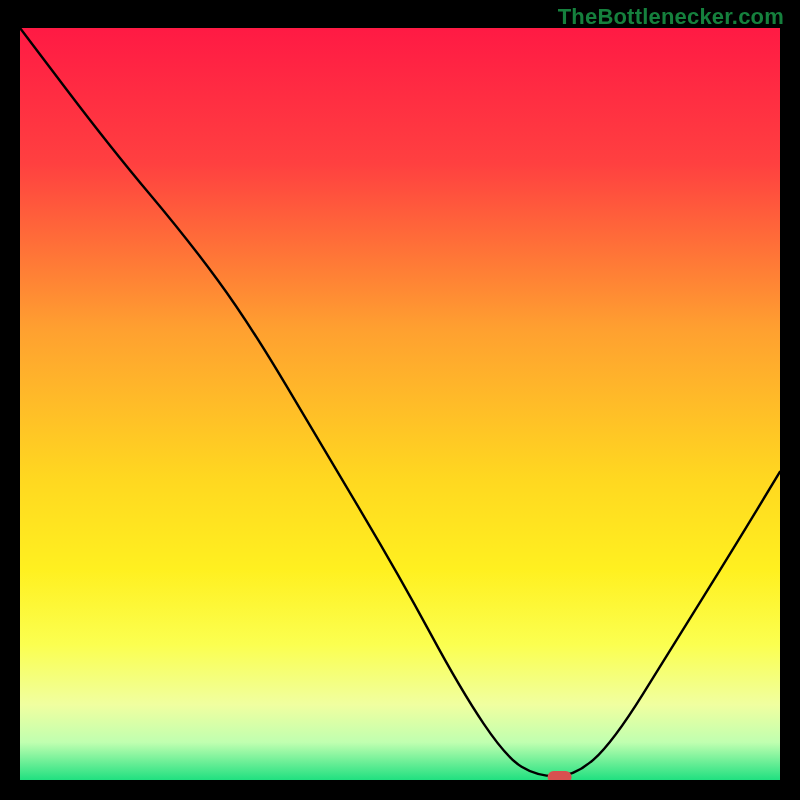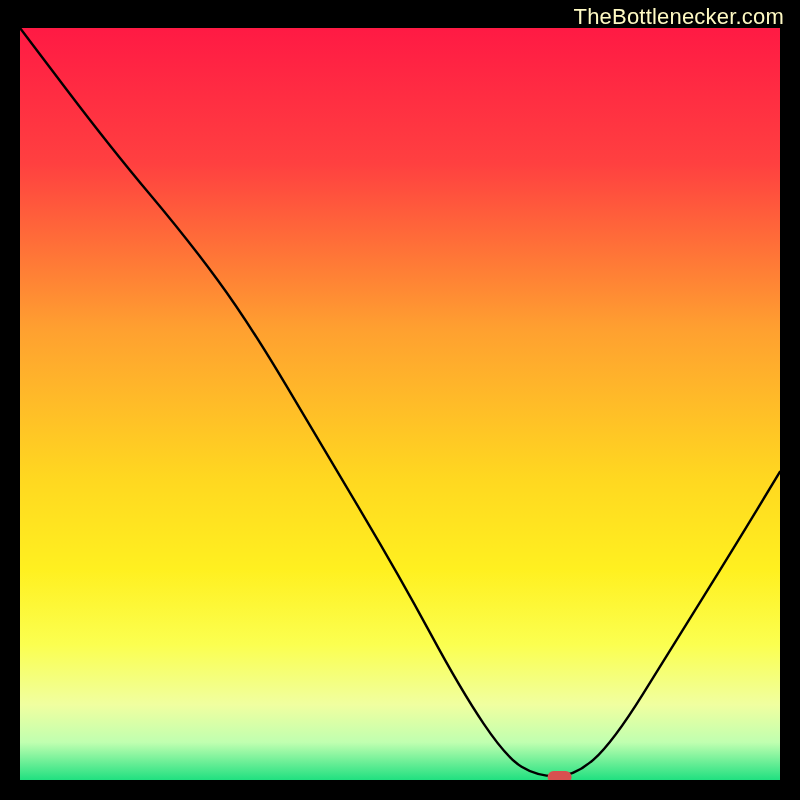--- a/index.html
+++ b/index.html
@@ -8,23 +8,23 @@
     width: 800px;
     height: 800px;
     background: #000;
     font-family: Arial, Helvetica, sans-serif;
     position: relative;
   }
   .watermark {
     position: absolute;
     top: 4px;
     right: 16px;
-    color: #fef9c3;
+    color: #15803d;
     font-size: 22px;
-    font-weight: 400;
+    font-weight: 700;
     z-index: 10;
     letter-spacing: 0.2px;
   }
   .plot-area {
     position: absolute;
     left: 20px;
     top: 28px;
     width: 760px;
     height: 752px;
     background: #000;

